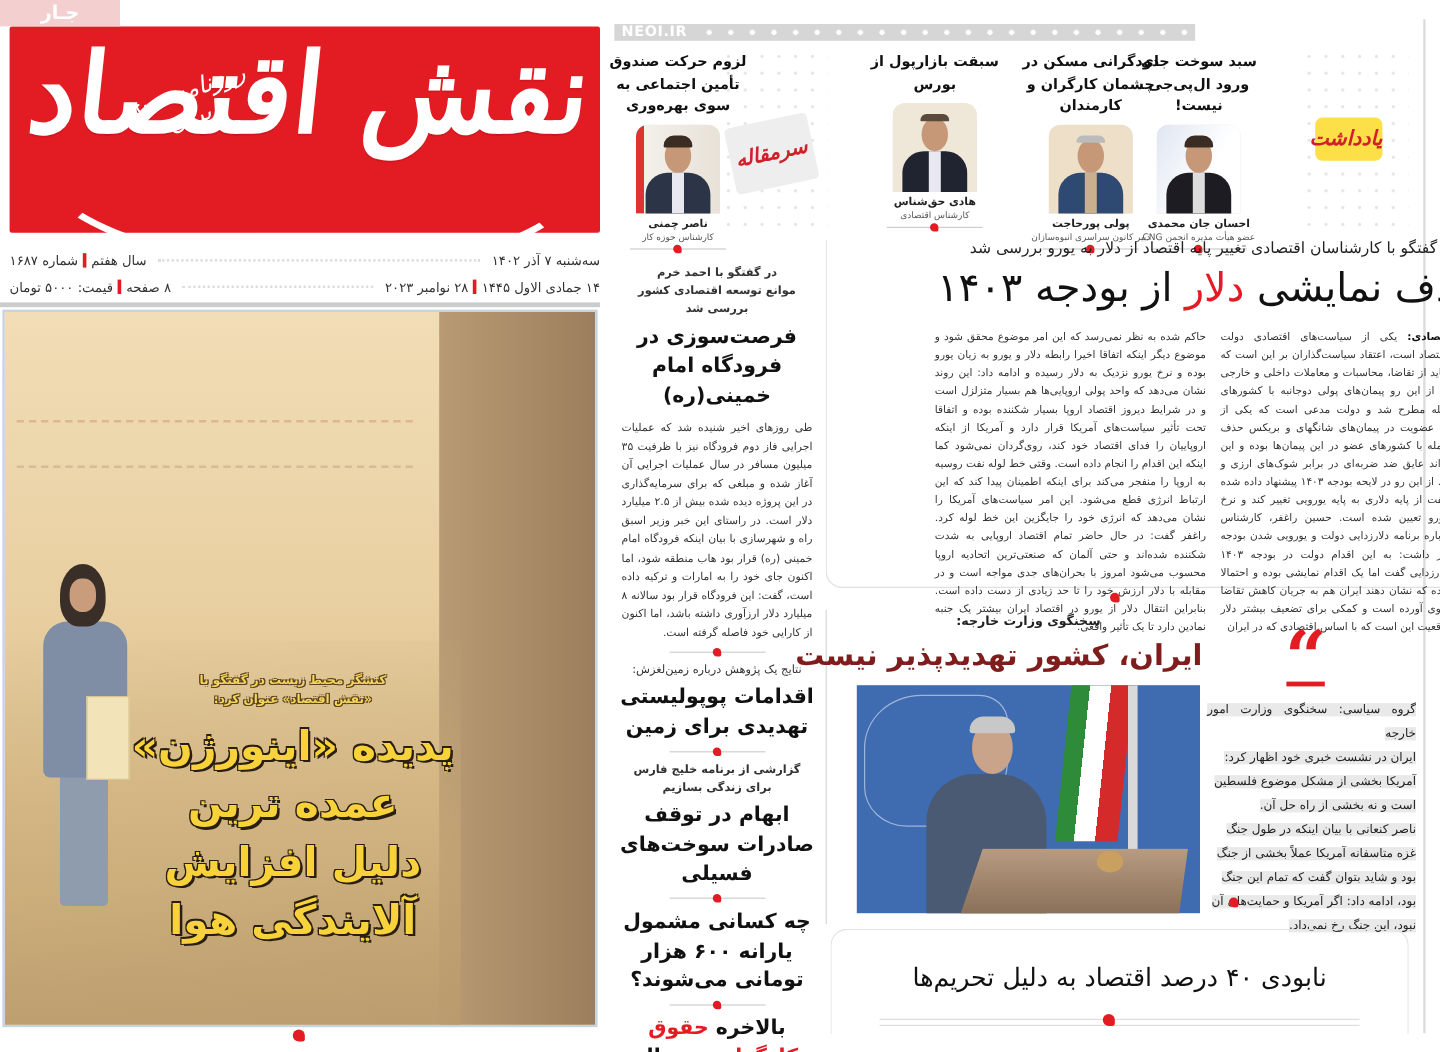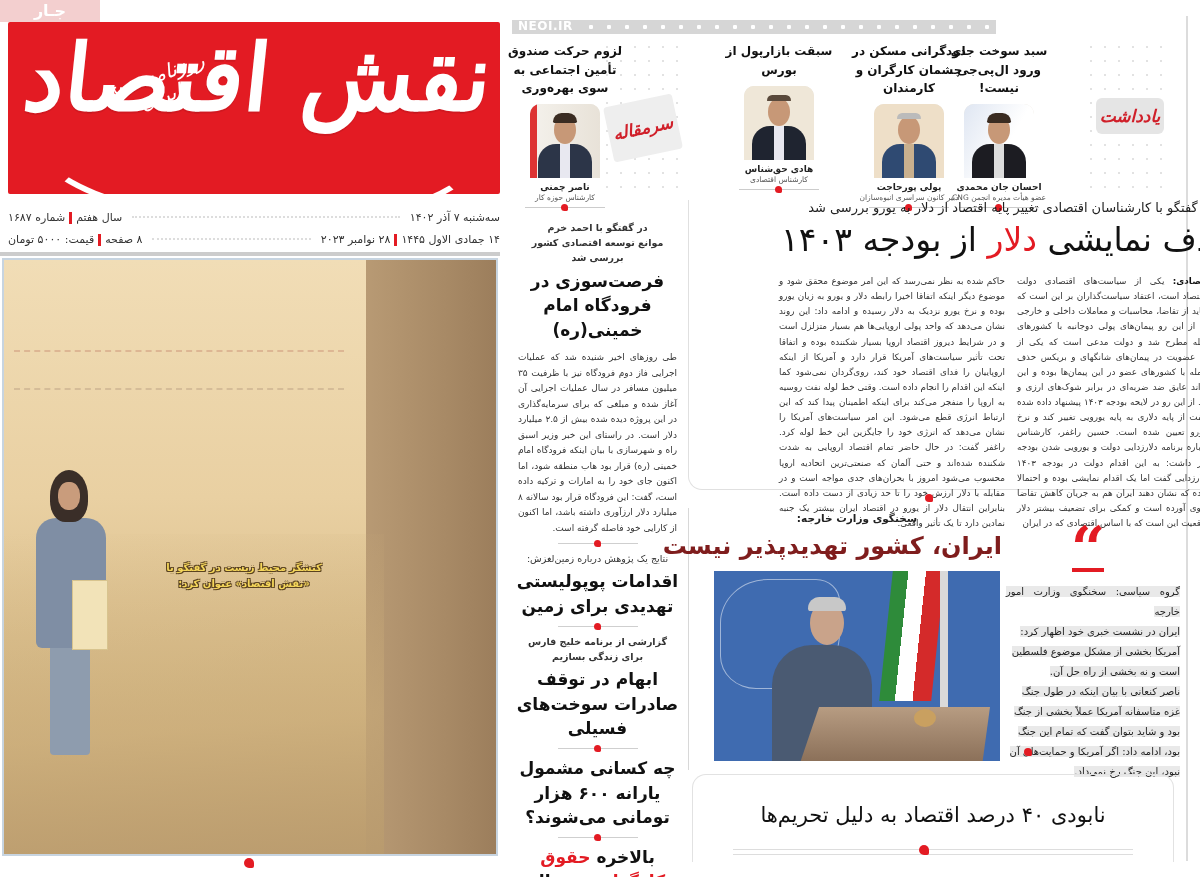--- a/index.html
+++ b/index.html
@@ -53,21 +53,21 @@
   .portrait .hair { position: absolute; left: 23px; top: 9px; width: 24px; height: 10px; border-radius: 12px 12px 2px 2px; background: #3a2c22; }
   .portrait .suit { position: absolute; left: 8px; top: 40px; width: 54px; height: 40px; border-radius: 18px 18px 0 0; background: #2c3548; }
   .portrait .shirt { position: absolute; left: 30px; top: 40px; width: 10px; height: 34px; background: #e8e8f0; }
   .opinion .name { font-size: 9px; font-weight: bold; color: #222; margin-top: 4px; }
   .opinion .role { font-size: 7.5px; color: #555; margin-top: 1px; }
   .opinion .rule { width: 80px; height: 1px; background: #ccc; margin: 5px auto 0; position: relative; }
   .opinion .rule::after { content: ""; position: absolute; left: 36px; top: -3px; width: 7px; height: 7px; background: #e31b23; border-radius: 50% 50% 20% 50%; }
 
   .section-label { font-family: "DejaVu Serif", serif; font-style: italic; font-weight: bold; color: #d0202a; font-size: 17px; }
   .label-sarmaghale { left: 608px; top: 100px; width: 70px; height: 56px; text-align: center; line-height: 56px; background: #eeeeee; transform: rotate(-12deg); border-radius: 4px; }
-  .label-yaddasht { left: 1096px; top: 98px; width: 68px; height: 36px; text-align: center; line-height: 36px; background: #e5e5e5; border-radius: 6px; }
+  .label-yaddasht { left: 1096px; top: 98px; width: 56px; height: 36px; text-align: center; line-height: 36px; background: #fde047; border-radius: 6px; }
   .dotted-bg { background-image: radial-gradient(circle, #e2e2e2 1px, transparent 1.4px); background-size: 14px 14px; }
 
   
   .center-col { left: 510px; top: 212px; width: 175px; height: 677px; direction: rtl; text-align: center; }
   .story { padding: 0 6px; }
   .kicker { font-size: 9.5px; color: #333; line-height: 1.6; }
   .kicker-bold { font-weight: bold; }
   .headline { font-size: 17px; font-weight: bold; line-height: 1.45; color: #111; margin-top: 3px; }
   .headline .accent { color: #e31b23; }
   .story-body { font-size: 9px; line-height: 1.72; color: #333; text-align: justify; margin-top: 8px; padding: 0 2px; }
@@ -151,20 +151,26 @@
   <div class="photo-person">
     <div class="person-legs"></div>
     <div class="person-body"></div>
     <div class="person-bag"></div>
     <div class="person-head"></div>
     <div class="person-face"></div>
   </div>
   <div class="photo-overlay">
     <div class="photo-kicker">کنشگر محیط زیست در گفتگو با</div>
     <div class="photo-kicker">«نقش اقتصاد» عنوان کرد:</div>
+    <div class="photo-headline">
+      <span class="line">پدیده «اینورژن»</span>
+      <span class="line">عمده ترین</span>
+      <span class="line">دلیل افزایش</span>
+      <span class="line">آلایندگی هوا</span>
+    </div>
   </div>
 </div>
 <div class="abs photo-mark"></div>
 
 <div class="abs strip-bar">
   <span class="brand">NEOI.IR</span>
   <span class="dots"></span>
 </div>
 <div class="abs right-rule"></div>
 

